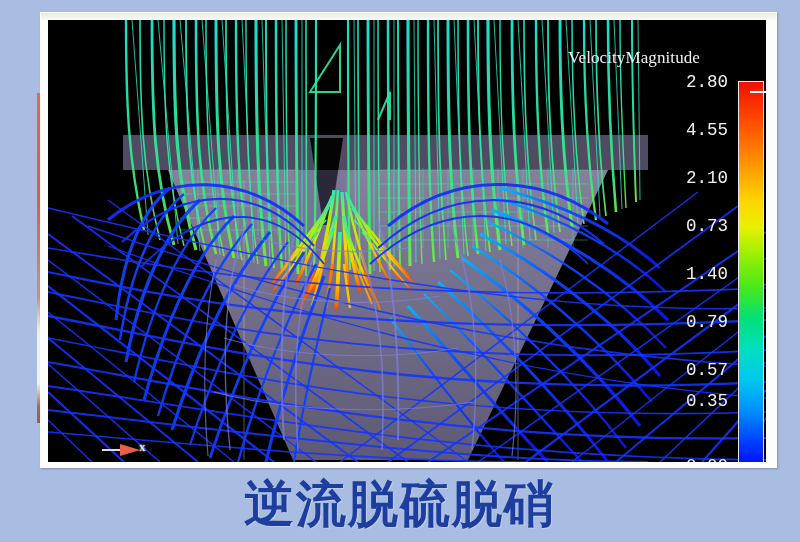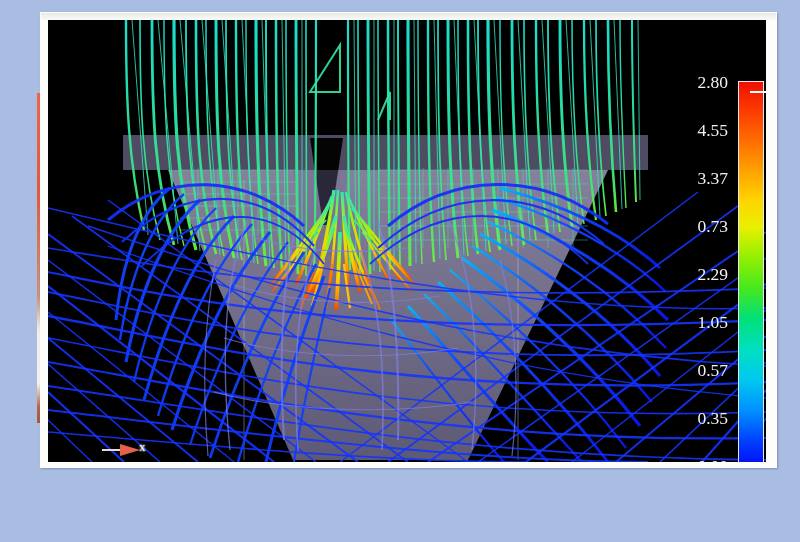--- a/index.html
+++ b/index.html
@@ -39,21 +39,21 @@
       #ffd400 31%, #e8f000 38%, #9cf000 45%, #46e81c 54%,
       #00e07a 62%, #00e0c0 70%, #00c8f0 78%, #0090ff 86%,
       #0040ff 94%, #0010f8 100%);}
   .cbar-tick-top{position:absolute;left:702px;top:71px;width:16px;height:2px;background:#fff;}
 
   .cb-title{position:absolute;left:520px;top:28px;
     font-family:"Liberation Serif",serif;font-size:17px;color:#f2f2f2;
     letter-spacing:.1px;white-space:nowrap;}
   .cb-ticks{position:absolute;left:600px;top:52px;width:80px;height:402px;}
   .cb-tick{position:absolute;right:0;
-    font-family:Liberation Serif, serif;font-size:17.5px;color:#f0f0f0;
+    font-family:Liberation Mono, monospace;font-size:17.5px;color:#f0f0f0;
     text-align:right;white-space:nowrap;margin-left:28px;}
 
   
   .axis-ind{position:absolute;left:52px;top:415px;width:60px;height:30px;}
   .axis-lbl{position:absolute;left:39px;top:4px;color:#f4f4f4;
     font-family:"Liberation Serif",serif;font-size:13px;
     text-shadow:0 0 2px #fff,0 0 3px #aaa;}
 
   
   .caption{position:absolute;left:0;top:474px;width:800px;text-align:center;
@@ -322,40 +322,42 @@
           <path d="M74,222 C140,162 214,166 266,226" stroke-width="2.2"></path>
           <path d="M340,206 C404,152 492,150 560,204" stroke-width="3"></path>
           <path d="M330,228 C398,166 486,164 556,224" stroke-width="2.2"></path>
           <path d="M94,246 C160,180 228,182 276,244" stroke-width="1.8"></path>
           <path d="M322,244 C392,180 474,180 540,244" stroke-width="1.8"></path>
         </g>
 
       </g>
     </svg>
 
+    <div class="cb-title">VelocityMagnitude</div>
 
     <div class="cbar"></div>
     <div class="cbar-tick-top"></div>
 
     <div class="cb-ticks">
       <div class="cb-tick" style="top:0px">2.80</div>
       <div class="cb-tick" style="top:48px">4.55</div>
-      <div class="cb-tick" style="top:96px">3.37</div>
+      <div class="cb-tick" style="top:96px">2.10</div>
       <div class="cb-tick" style="top:144px">0.73</div>
-      <div class="cb-tick" style="top:192px">2.29</div>
-      <div class="cb-tick" style="top:240px">1.05</div>
+      <div class="cb-tick" style="top:192px">1.40</div>
+      <div class="cb-tick" style="top:240px">0.79</div>
       <div class="cb-tick" style="top:288px">0.57</div>
-      <div class="cb-tick" style="top:336px">0.35</div>
+      <div class="cb-tick" style="top:319px">0.35</div>
       <div class="cb-tick" style="top:384px">0.00</div>
     </div>
 
     <div class="axis-ind">
       <svg width="60" height="30" viewBox="0 0 60 30">
         <line x1="2" y1="15" x2="34" y2="15" stroke="#f0d8d0" stroke-width="2"></line>
         <polygon points="20,9 40,15 20,21" fill="#e8604a"></polygon>
       </svg>
       <span class="axis-lbl">x</span>
     </div>
 
   </div>
 
+  <div class="caption">逆流脱硫脱硝</div>
 
 </div>
 
 </body></html>

